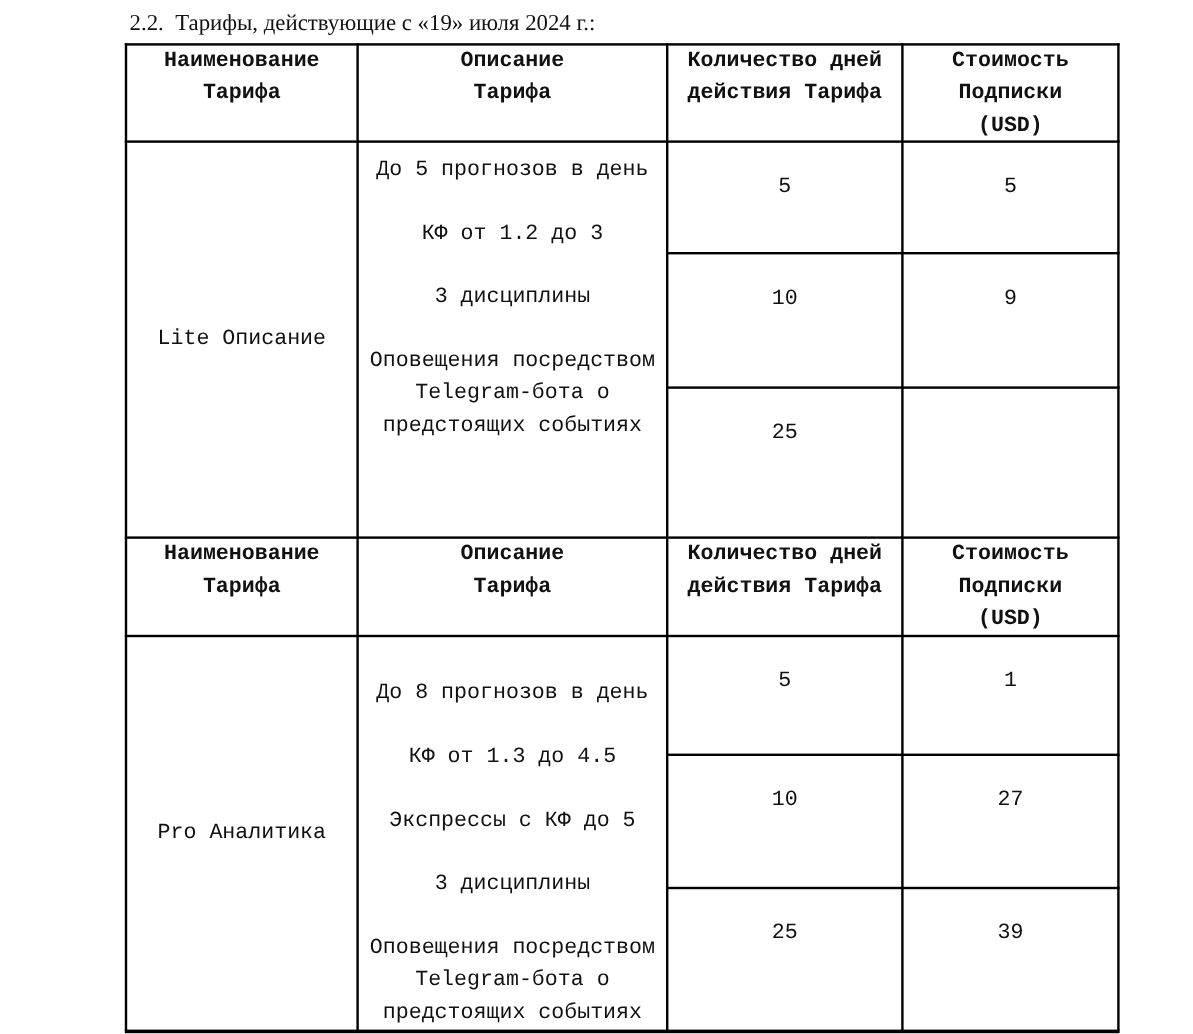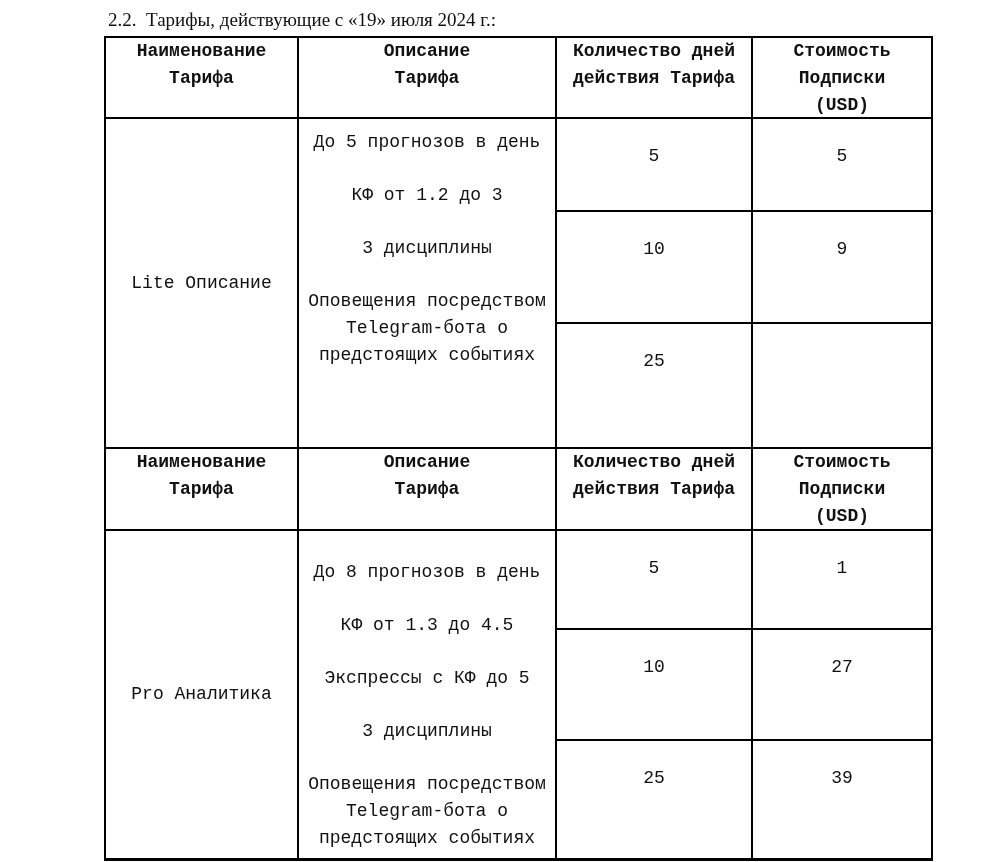--- a/index.html
+++ b/index.html
@@ -106,21 +106,21 @@
       <div class="desc-line">действия Тарифа</div>
     </div>
     <div class="cell hdr" style="left: 649px; width: 178px; top: 413px; height: 80px;">
       <div class="desc-line">Стоимость</div>
       <div class="desc-line">Подписки</div>
       <div class="desc-line">(USD)</div>
     </div>
     <div class="cell mid" style="left: 2px; width: 191px; top: 495px; height: 327px; border-radius: 20px;">
       <div class="desc-line">Pro Аналитика</div>
     </div>
-    <div class="cell mid" style="left: 195px; width: 256px; top: 495px; height: 305px; justify-content: center; padding-top: 22px;">
+    <div class="cell mid" style="left: 195px; width: 256px; top: 495px; height: 305px; justify-content: flex-end; padding-top: 22px;">
       <div class="desc-line">До 8 прогнозов в день</div>
       <div class="gap"></div>
       <div class="desc-line">КФ от 1.3 до 4.5</div>
       <div class="gap"></div>
       <div class="desc-line">Экспрессы с КФ до 5</div>
       <div class="gap"></div>
       <div class="desc-line">3 дисциплины</div>
       <div class="gap"></div>
       <div class="desc-line">Оповещения посредством</div>
       <div class="desc-line">Telegram-бота о</div>

